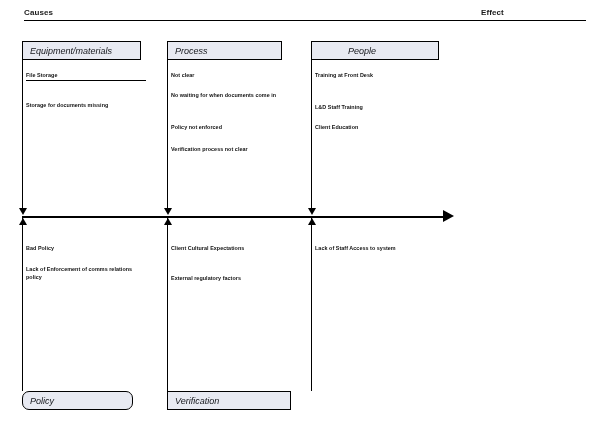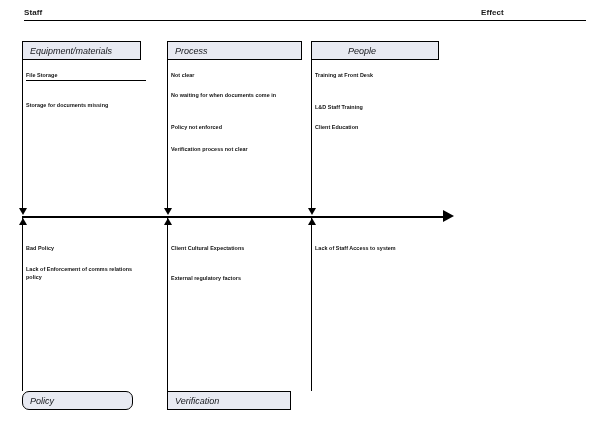--- a/index.html
+++ b/index.html
@@ -58,21 +58,21 @@
   .cat-box span {
     font-size: 9px;
     font-style: italic;
     font-weight: normal;
     color: #15171c;
     white-space: nowrap;
     line-height: 10px;
   }
 
   #cat-equipment { left: 22px;  top: 41px;  width: 119px; }
-  #cat-process   { left: 167px; top: 41px;  width: 135px; text-align: right; }
+  #cat-process   { left: 167px; top: 41px;  width: 115px; text-align: right; }
   #cat-people    { left: 311px; top: 41px;  width: 128px; padding-left: 36px; }
 
   #cat-policy      { left: 22px;  top: 391px; width: 111px; border-radius: 7px; }
   #cat-environment { left: 167px; top: 391px; width: 124px; }
   #cat-system      { left: 311px; top: 391px; width: 128px; }
 
   
   .bone-line {
     position: absolute;
     width: 0;
@@ -205,21 +205,21 @@
     font-weight: bold;
     color: #101010;
     line-height: 10.6px;
   }
 </style>
 </head>
 <body>
 
 <div id="canvas">
 
-  <div class="header-label" id="causes-label">Staff</div>
+  <div class="header-label" id="causes-label">Causes</div>
 
   <div class="header-label" id="effect-label">Effect</div>
 
   <div class="header-rule"></div>
 
   <div class="cat-box" id="cat-equipment">
     <span>Equipment/materials</span>
   </div>
   <div class="cat-box" id="cat-process">
     <span>Process</span>

